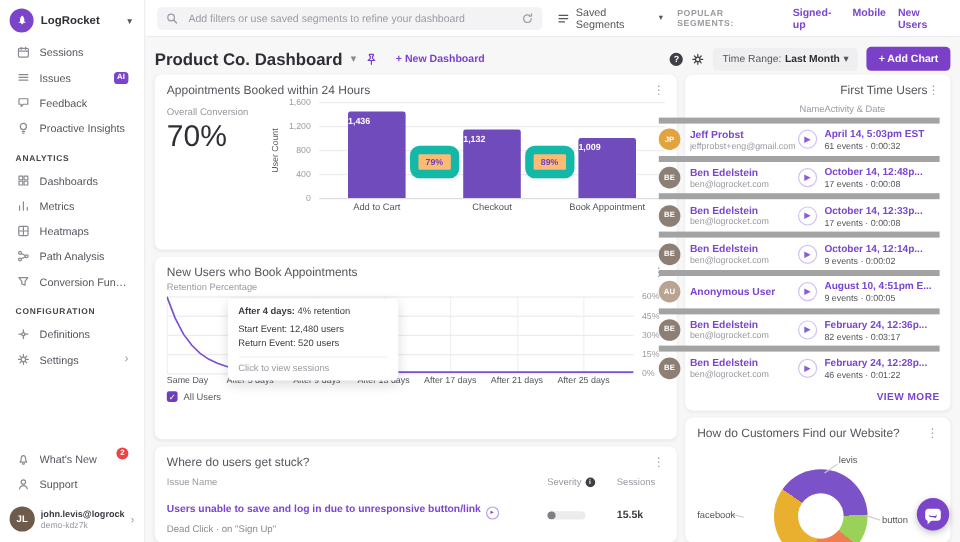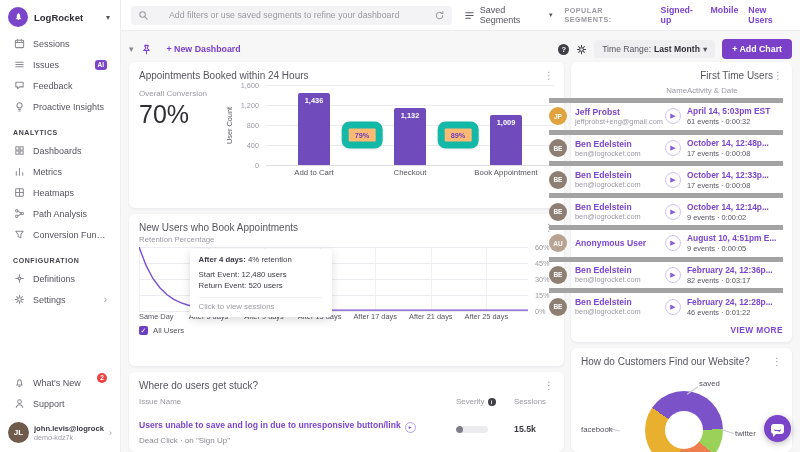--- a/index.html
+++ b/index.html
@@ -35,21 +35,21 @@
   .user-text{flex:1;min-width:0;}
   .user-email{font-size:7.6px;font-weight:bold;color:#3a3a42;white-space:nowrap;overflow:hidden;}
   .user-org{font-size:7.2px;color:#9a9aa2;}
   .user-chev{color:#9a9aa2;font-size:9px;}
 
   
   .main{flex:1;display:flex;flex-direction:column;min-width:0;}
   .topbar{height:30px;min-height:30px;background:#fff;border-bottom:1px solid #ededf0;
     display:flex;align-items:center;padding:0 10px;gap:12px;}
   .search{width:322px;height:19px;background:#f3f3f5;border-radius:4px;display:flex;align-items:center;
-    gap:18px;padding:0 7px;color:#9a9aa2;}
+    gap:6px;padding:0 7px;color:#9a9aa2;}
   .search input{flex:1;border:0;background:transparent;outline:none;font-size:8.8px;color:#55555e;
     font-family:inherit;}
   .search input::placeholder{color:#9a9aa2;}
   .segments-btn{display:flex;align-items:center;gap:5px;font-size:9px;color:#55555e;cursor:pointer;}
   .segments-btn .caret{font-size:7px;color:#55555e;}
   .popular-label{font-size:7.2px;font-weight:bold;letter-spacing:.5px;color:#9a9aa2;}
   .seg-links{display:flex;gap:10px;}
   .seg-link{font-size:8.8px;font-weight:bold;color:#7a45d0;cursor:pointer;}
 
   .content{flex:1;padding:5px 8px 0;display:flex;flex-direction:column;min-height:0;}
@@ -87,21 +87,21 @@
     align-self:center;margin-bottom:14px;}
   .fc-main{flex:1;display:flex;flex-direction:column;min-width:0;}
   .fc-row{display:flex;height:80px;}
   .yticks{width:32px;min-width:32px;position:relative;}
   .ytick{position:absolute;right:7px;transform:translateY(-50%);font-size:7.3px;color:#9a9aa2;}
   .plot-area{flex:1;position:relative;}
   .gridline{position:absolute;left:0;right:0;height:1px;background:#ececf0;}
   .gridline.base{background:#dcdce2;}
   .bars-row{position:absolute;inset:0;display:flex;}
   .bar-cell{flex:1;display:flex;align-items:flex-end;justify-content:center;}
-  .bar{width:32px;background:#6f4bbb;border-radius:2px 2px 0 0;display:flex;justify-content:center;}
+  .bar{width:48px;background:#6f4bbb;border-radius:2px 2px 0 0;display:flex;}
   .bar-value{color:#fff;font-size:7.4px;font-weight:bold;padding-top:3px;}
   .conv-badge{position:absolute;top:62%;transform:translate(-50%,-50%);background:#fdba74;
     border:7px solid #14b8a6;box-shadow:0 1px 3px rgba(0,0,0,.08);border-radius:8px;
     padding:2px 6px;font-size:7.3px;font-weight:bold;color:#6d3fc0;}
   .x-labels{display:flex;height:14px;align-items:center;padding-left:32px;}
   .x-label{flex:1;text-align:center;font-size:7.8px;color:#55555e;}
 
   
   .ret-card{height:136px;min-height:136px;}
   .ret-sub{font-size:7.8px;color:#9a9aa2;margin-top:2px;}
@@ -381,20 +381,21 @@
       <span class="popular-label">POPULAR SEGMENTS:</span>
       <span class="seg-links" id="segment-links">
           <span class="seg-link">Signed-up</span>
           <span class="seg-link">Mobile</span>
           <span class="seg-link">New Users</span>
         </span>
     </header>
 
     <div class="content">
       <div class="content-header">
+        <span class="page-title">Product Co. Dashboard</span>
         <span class="title-caret">▾</span>
         <span class="icn pin" id="ic-pin">
             <svg viewBox="0 0 12 12" fill="none" stroke="currentColor" stroke-width="1.1" stroke-linecap="round" stroke-linejoin="round">
               <path d="M4.2 1.5h3.6v1.2l-.8.5v1.9L9 7H3l2-1.9V3.2l-.8-.5zM6 7v3.5"></path>
             </svg>
           </span>
         <span class="new-dash">+ New Dashboard</span>
         <span class="hdr-spacer"></span>
         <span class="help-dot">?</span>
         <span class="icn hdr-gear" id="ic-gear">
@@ -667,22 +668,22 @@
               <span class="kebab">⋮</span>
             </div>
             <div class="donut-wrap">
               <div class="donut" id="donut" style="background: conic-gradient(from -55deg, rgb(123, 82, 200) 0%, rgb(123, 82, 200) 40%, rgb(154, 209, 88) 40%, rgb(154, 209, 88) 51%, rgb(239, 126, 78) 51%, rgb(239, 126, 78) 68%, rgb(233, 175, 46) 68%, rgb(233, 175, 46) 100%);">
                   <div class="hole"></div>
                 </div>
               <span class="d-line l-google"></span>
               <span class="d-line l-twitter"></span>
               <span class="d-line l-facebook"></span>
 
-              <span class="d-lbl lbl-google">saved</span>
-              <span class="d-lbl lbl-twitter">twitter</span>
+              <span class="d-lbl lbl-google">levis</span>
+              <span class="d-lbl lbl-twitter">button</span>
               <span class="d-lbl lbl-facebook">facebook</span>
             </div>
           </section>
         </div>
       </div>
     </div>
   </div>
 </div>
 
 <div class="chat-bubble">

